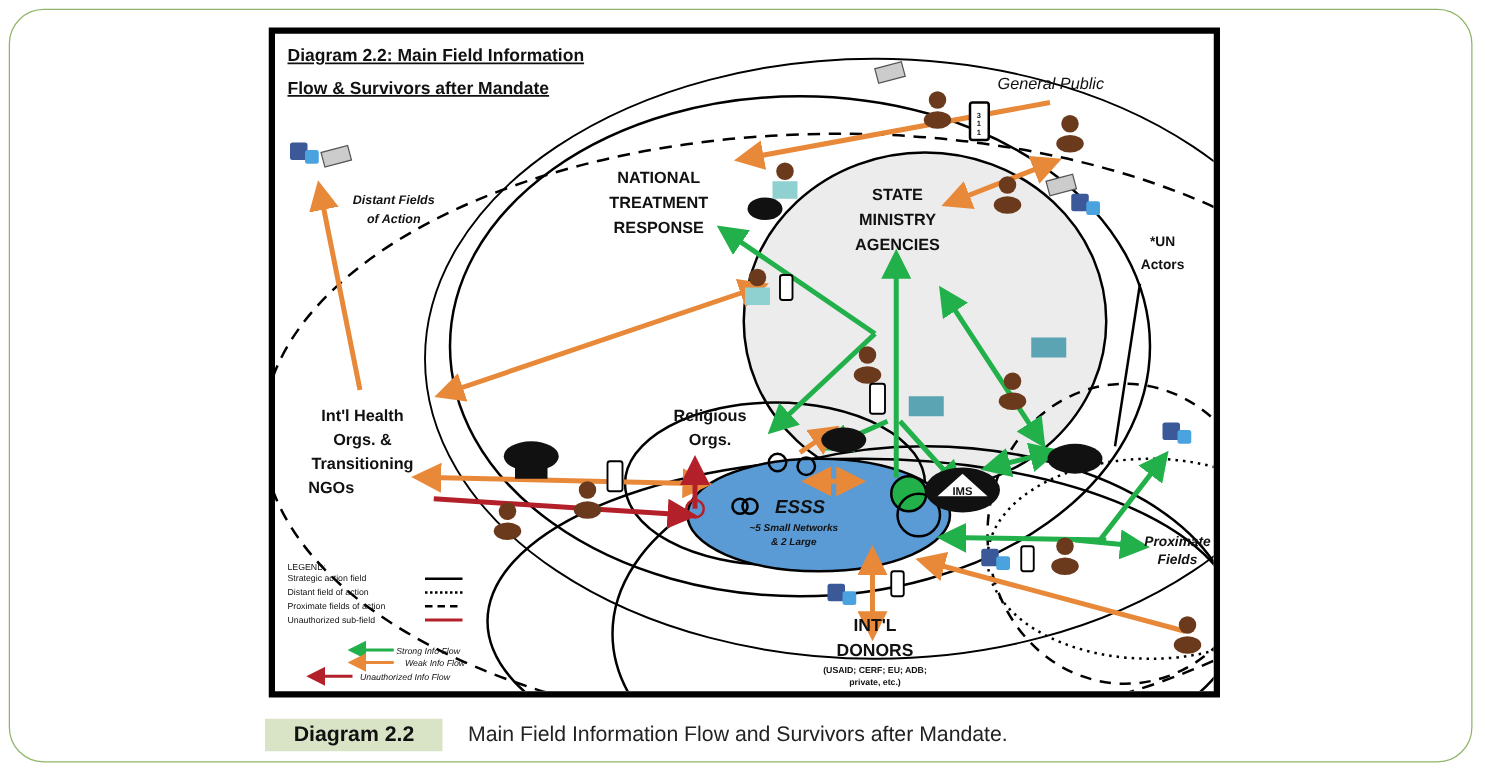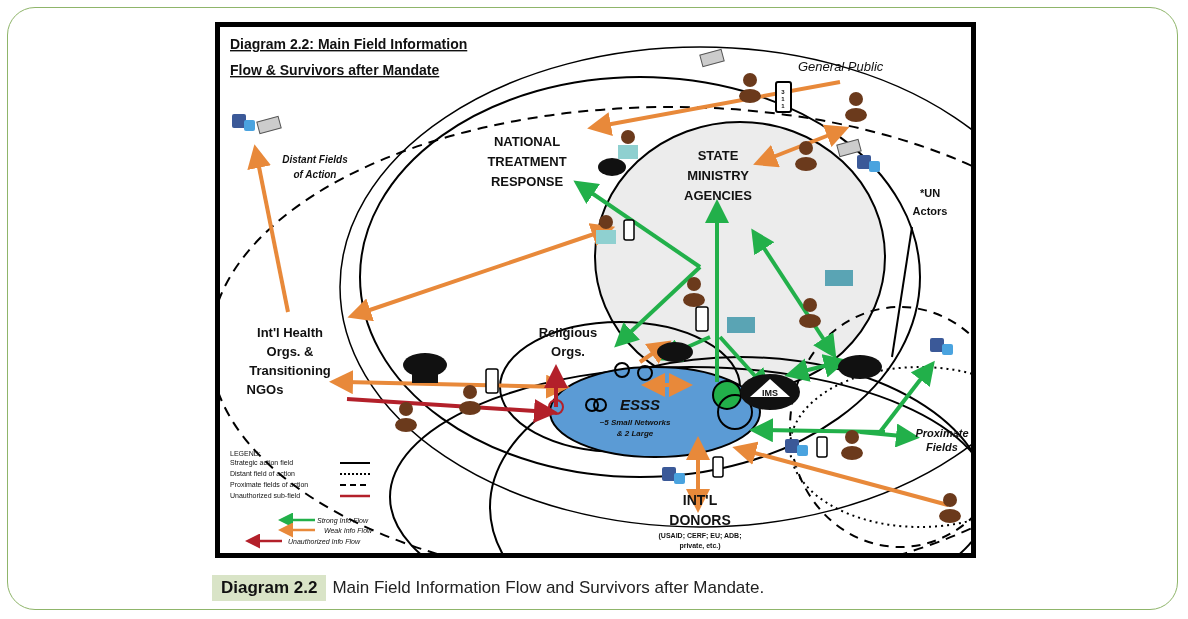--- a/index.html
+++ b/index.html
@@ -2,22 +2,22 @@
 <html><head>
 <meta charset="utf-8">
 <style>
   html, body { margin:0; padding:0; background:#ffffff; }
   body { width:1188px; height:619px; position:relative; overflow:hidden; font-family:"Liberation Sans", sans-serif; }
   .card { position:absolute; left:7px; top:7px; width:1171px; height:603px; border:1.5px solid #8fb56a; border-radius:28px; background:#fff; box-sizing:border-box; }
   .frame { position:absolute; left:215px; top:22px; width:761px; height:536px; background:#000; }
   .canvas { position:absolute; left:5px; top:5px; width:751px; height:526px; background:#fff; overflow:hidden; }
   svg { position:absolute; left:0; top:0; }
   .caption { position:absolute; left:212px; top:574px; height:28px; display:flex; align-items:center; }
-  .caption-tag { background:#d9e4c7; color:#111; font-weight:bold; font-size:17px; padding:3px 9px; font-family:"Liberation Sans", sans-serif; }
-  .caption-text { margin-left:6px; font-size:17px; color:#222; font-family:"Liberation Sans", sans-serif; }
+  .caption-tag { background:#d9e4c7; color:#111; font-weight:bold; font-size:17px; padding:3px 23px; font-family:"Liberation Sans", sans-serif; }
+  .caption-text { margin-left:20px; font-size:17px; color:#222; font-family:"Liberation Sans", sans-serif; }
   .lbl { font-family:"Liberation Sans", sans-serif; font-weight:bold; fill:#111; }
   .ital { font-family:"Liberation Sans", sans-serif; font-style:italic; fill:#111; }
 </style>
 </head>
 <body>
 
 <div class="card"></div>
 
 <div class="frame">
   <div class="canvas">

